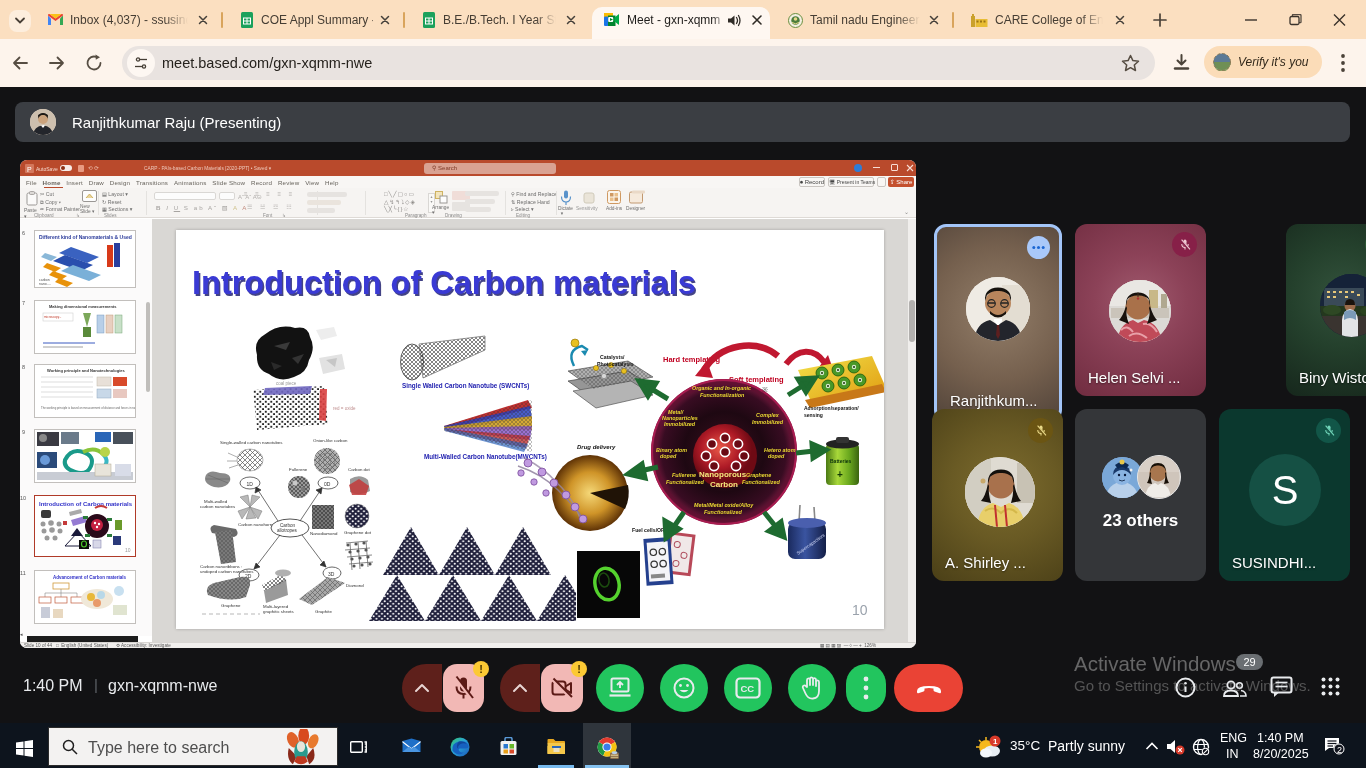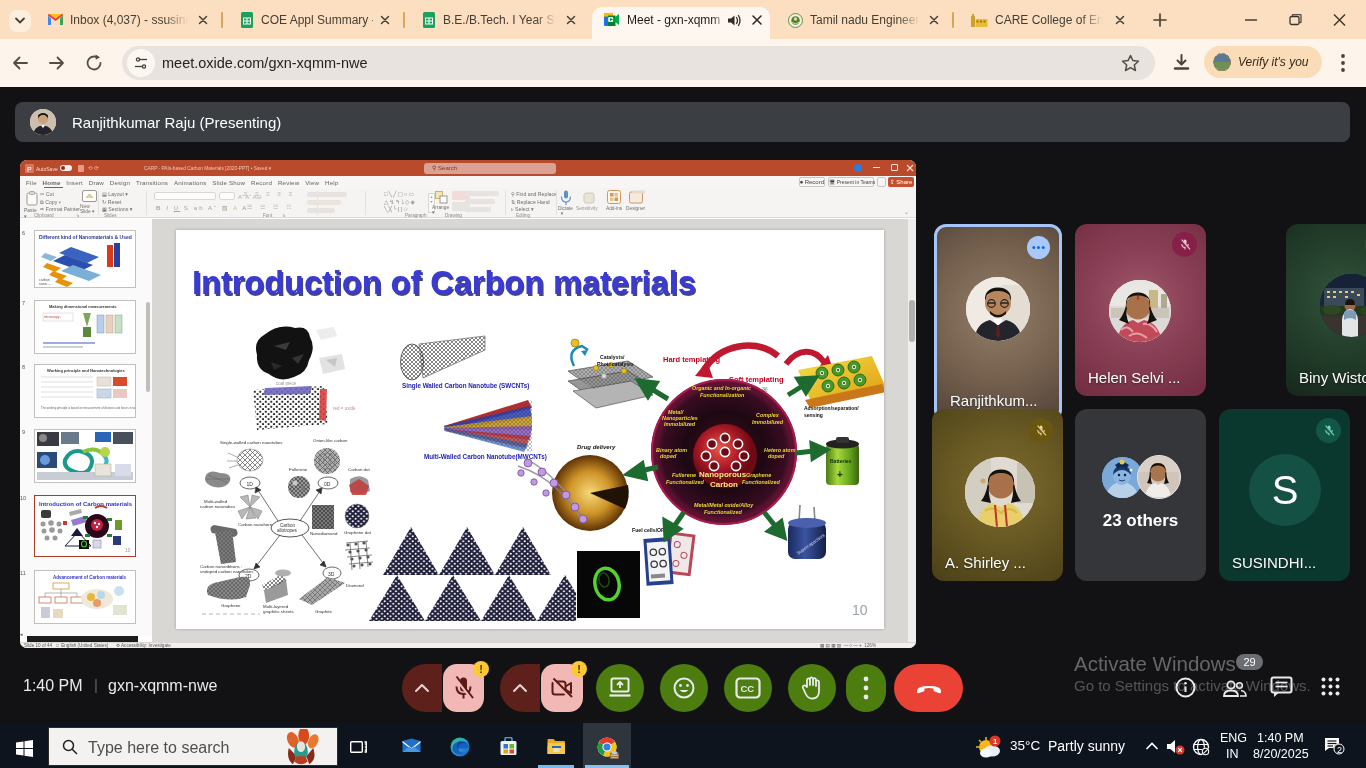--- a/index.html
+++ b/index.html
@@ -14,21 +14,21 @@
   .tabsep { position:absolute; top:12px; width:2px; height:16px; background:#d9a45c; border-radius:1px; }
   
   #toolbar { position:absolute; left:0; top:39px; width:1366px; height:48px; background:#fdf4ec; }
   
   #content { position:absolute; left:0; top:87px; width:1366px; height:636px; background:#121214; }
   
   .tile { position:absolute; border-radius:12px; overflow:hidden; }
   .tname { position:absolute; left:13px; bottom:10px; font-size:15px; font-weight:500; color:#fff; text-shadow:0 1px 2px rgba(0,0,0,.5); }
   .badge { position:absolute; border-radius:50%; display:flex; align-items:center; justify-content:center; }
   
-  .cbtn { position:absolute; top:577px; width:48px; height:48px; border-radius:50%; background:#4d7c0f; display:flex; align-items:center; justify-content:center; }
+  .cbtn { position:absolute; top:577px; width:48px; height:48px; border-radius:50%; background:#22c55e; display:flex; align-items:center; justify-content:center; }
   
   #taskbar { position:absolute; left:0; top:723px; width:1366px; height:45px; background:#0d141d; }
   .trtxt { position:absolute; color:#fff; font-size:12px; white-space:nowrap; }
 </style>
 </head>
 <body>
 <div id="screen">
   <div id="tabstrip">
 
     <div class="abs" style="left:9px;top:10px;width:22px;height:22px;border-radius:8px;background:#fdeedd;"></div>
@@ -143,21 +143,21 @@
       </svg>
 
     <div class="abs" style="left:122px;top:7px;width:1033px;height:34px;border-radius:17px;background:#e9e3e0;"></div>
     <div class="abs" style="left:127px;top:10px;width:28px;height:28px;border-radius:50%;background:#fdf7f2;"></div>
     <svg class="abs" style="left:134px;top:17px;" width="14" height="14" viewBox="0 0 14 14">
         <circle cx="4" cy="3.5" r="1.6" fill="none" stroke="#453e35" stroke-width="1.3"></circle>
         <line x1="6" y1="3.5" x2="13" y2="3.5" stroke="#453e35" stroke-width="1.3"></line>
         <circle cx="10" cy="10.5" r="1.6" fill="none" stroke="#453e35" stroke-width="1.3"></circle>
         <line x1="1" y1="10.5" x2="8" y2="10.5" stroke="#453e35" stroke-width="1.3"></line>
       </svg>
-    <div class="abs" style="left:162px;top:16px;font-size:14.5px;color:#26221d;">meet.oxide.com/gxn-xqmm-nwe</div>
+    <div class="abs" style="left:162px;top:16px;font-size:14.5px;color:#26221d;">meet.based.com/gxn-xqmm-nwe</div>
     <svg class="abs" style="left:1121px;top:15px;" width="19" height="18" viewBox="0 0 19 18">
         <path d="M9.5 1.5 L11.9 6.6 L17.5 7.2 L13.3 11 L14.5 16.5 L9.5 13.7 L4.5 16.5 L5.7 11 L1.5 7.2 L7.1 6.6 Z" fill="none" stroke="#564d42" stroke-width="1.5" stroke-linejoin="round"></path>
       </svg>
 
     <svg class="abs" style="left:1172px;top:15px;" width="19" height="18" viewBox="0 0 19 18">
         <path d="M9.5 1 L9.5 10 M5.5 6.5 L9.5 10.5 L13.5 6.5" stroke="#4a4238" stroke-width="2" fill="none" stroke-linecap="round" stroke-linejoin="round"></path>
         <path d="M3 14.5 L16 14.5" stroke="#4a4238" stroke-width="2.4" stroke-linecap="round"></path>
       </svg>
 
     <div class="abs" style="left:1204px;top:7px;width:118px;height:32px;border-radius:16px;background:#fbdcb8;"></div>

